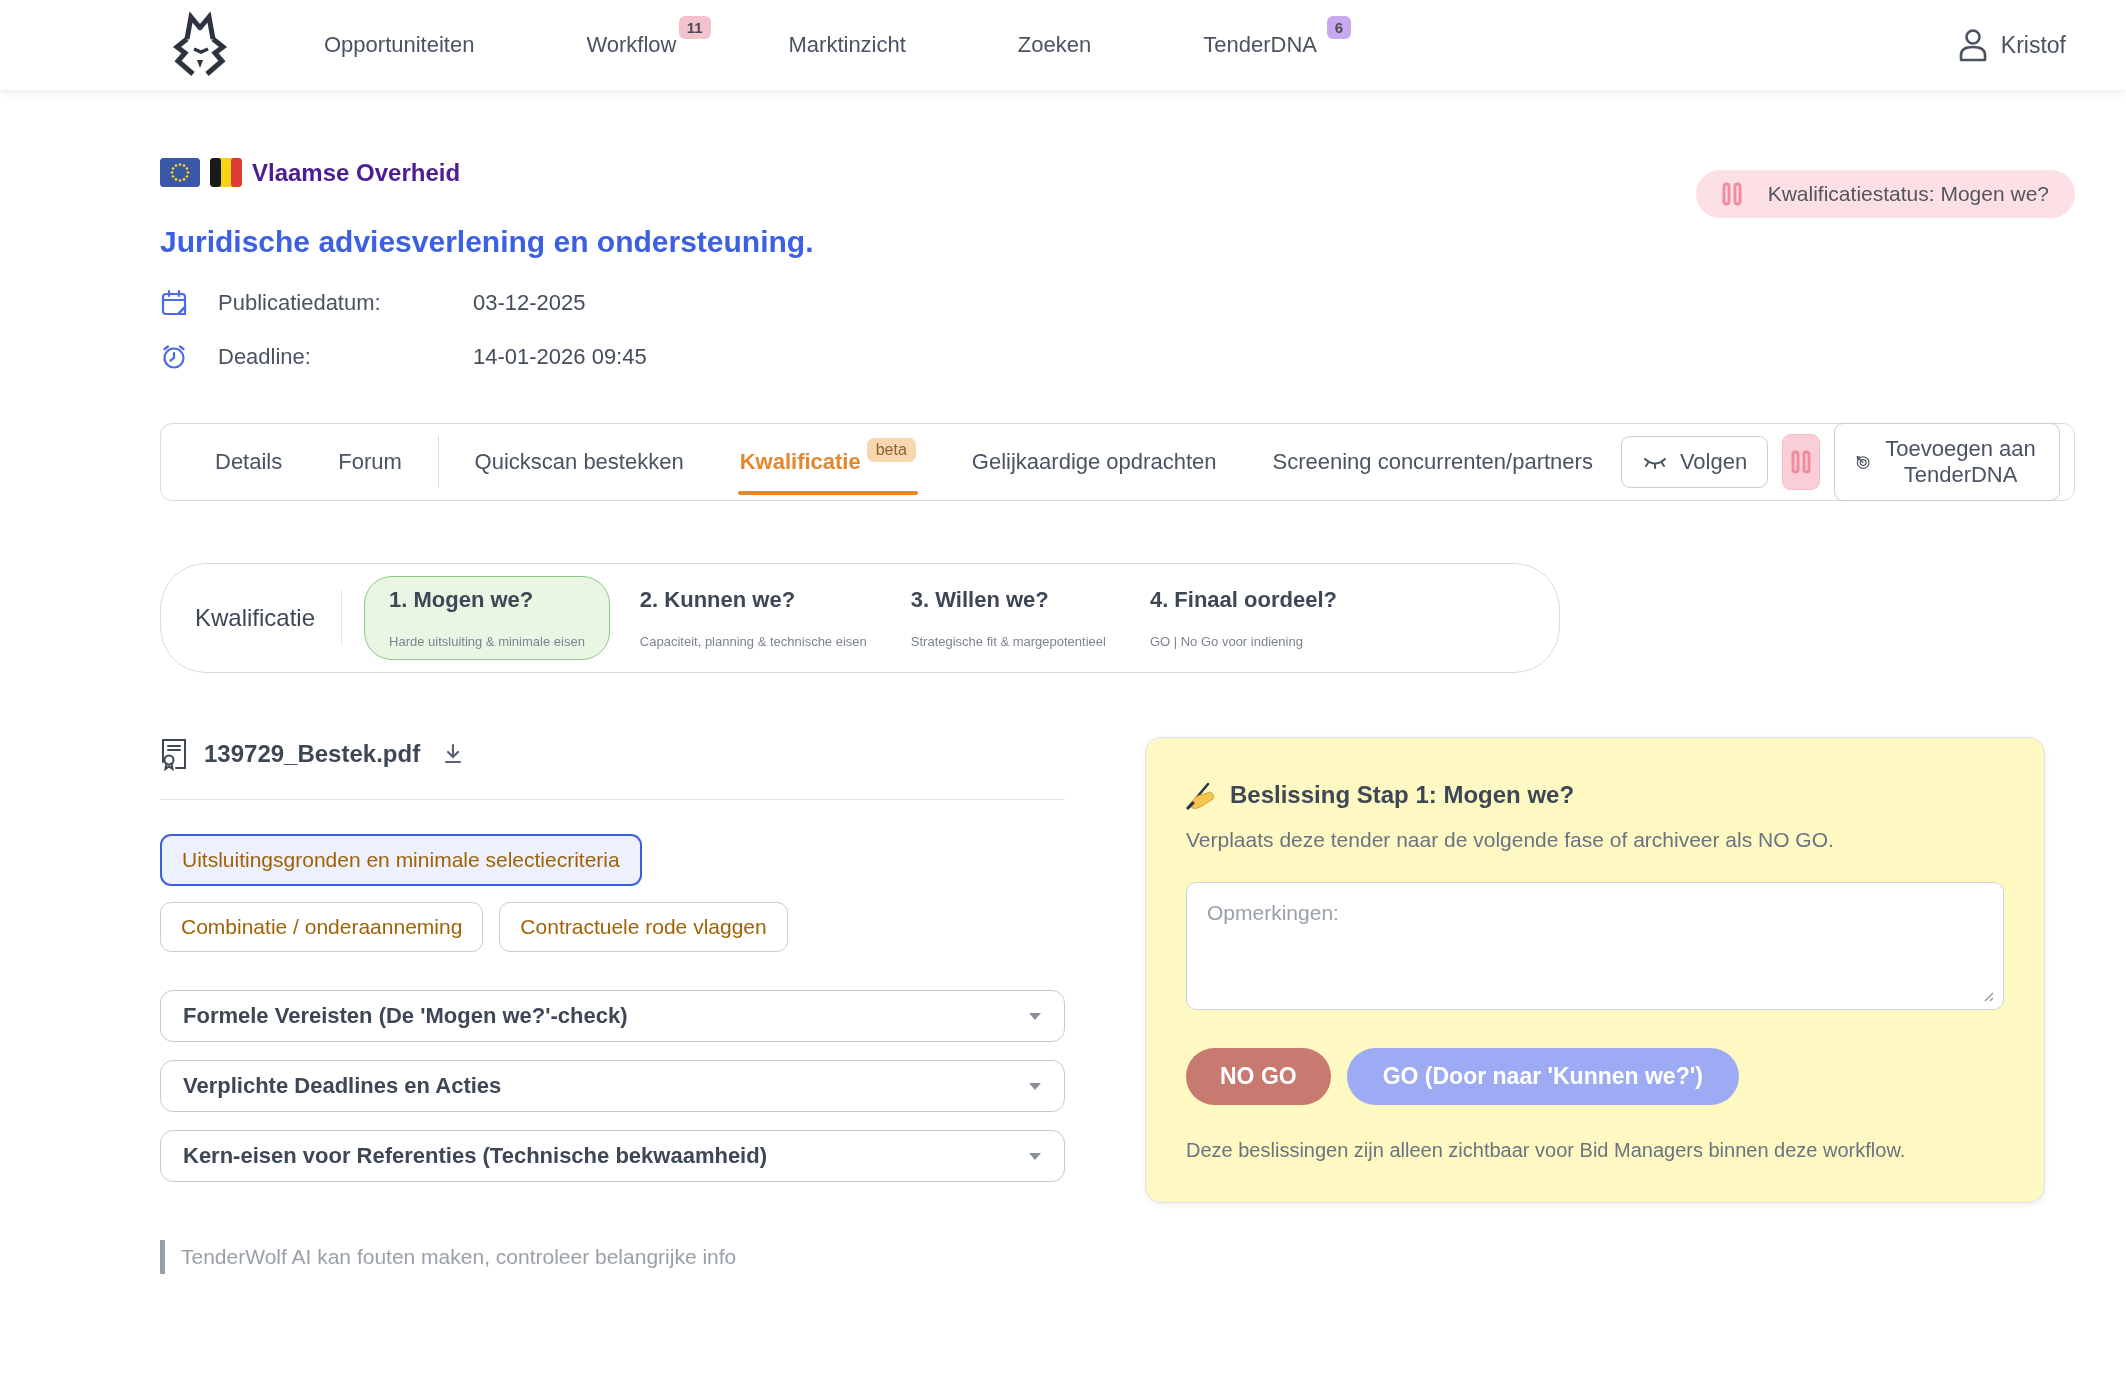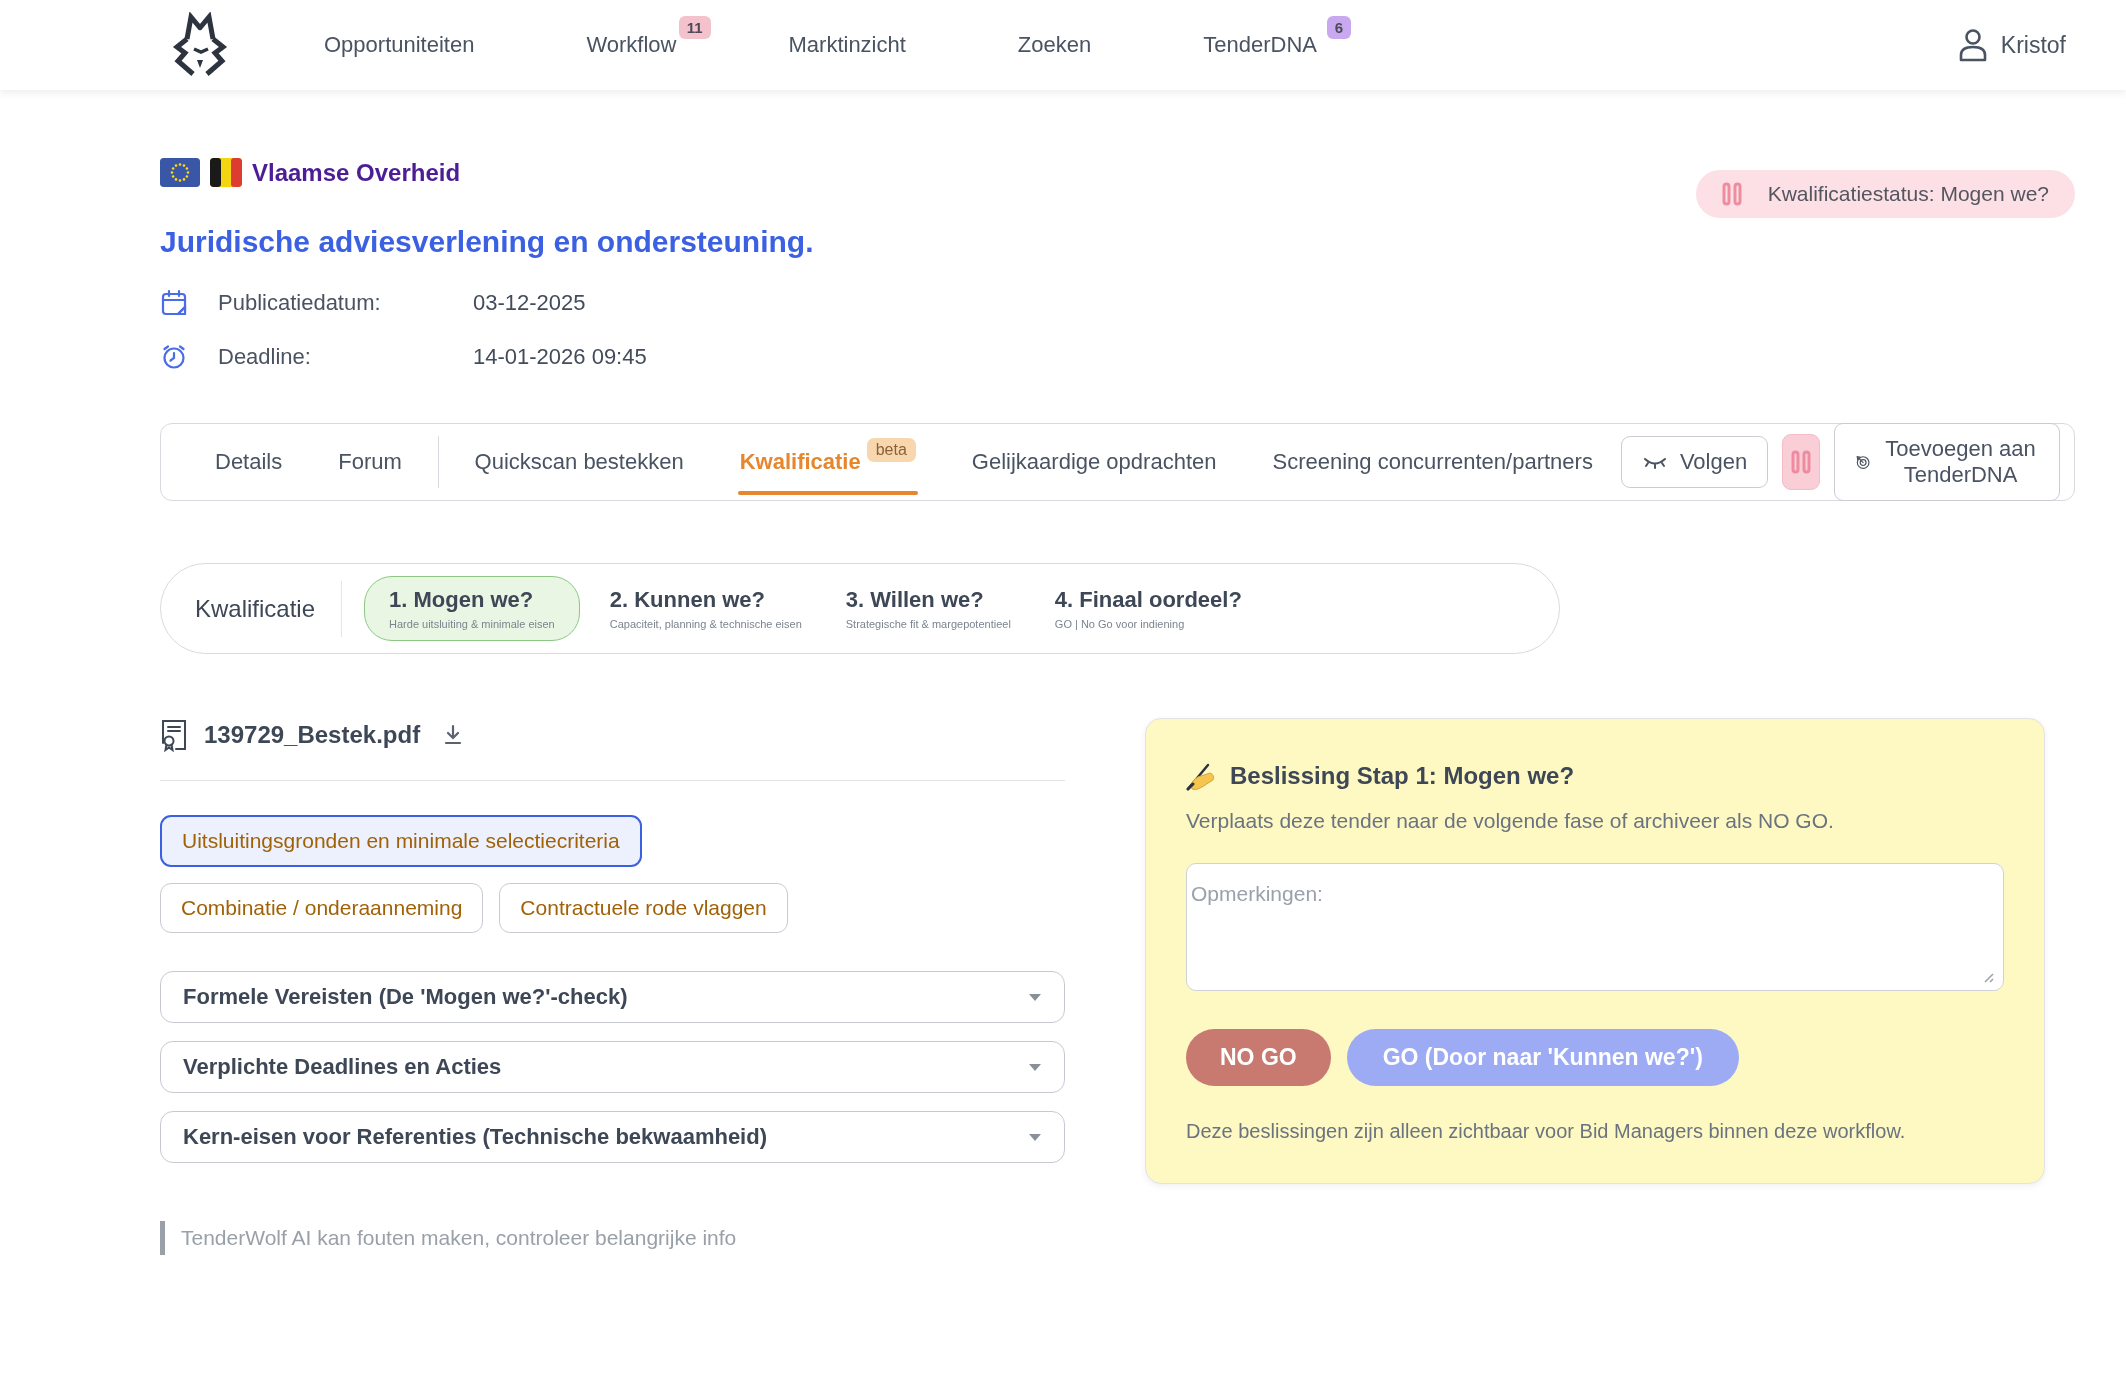--- a/index.html
+++ b/index.html
@@ -50,21 +50,21 @@
   .btn-pause { background:#f9ced7; border:1px solid #f3bcc8; border-radius:9px; width:62px; height:56px;
     display:flex; align-items:center; justify-content:center; cursor:pointer; }
 
   
   .steps { margin-top:62px; width:1400px; border:1px solid #d7dade; border-radius:46px;
     display:flex; align-items:center; padding:12px 30px 12px 34px; min-height:86px; }
   .steps-label { font-size:24px; color:#3e4756; margin-right:26px; }
   .steps-sep { width:1px; height:56px; background:#e3e5e9; margin-right:22px; }
   .step { margin-right:44px; }
   .step-title { font-size:22px; font-weight:bold; color:#3e4756; }
-  .step-sub { font-size:11px; color:#7c8490; margin-top:5px; }
+  .step-sub { font-size:13px; color:#7c8490; margin-top:21px; }
   .step.active { background:#eaf6e4; border:1.5px solid #8cc883; border-radius:28px;
     padding:10px 24px; margin-right:30px; }
 
   
   .main { display:flex; margin-top:64px; align-items:flex-start; }
   .col-left { width:905px; }
   .doc-row { display:flex; align-items:center; gap:16px;text-align:center; }
   .doc-name { font-size:24px; font-weight:bold; color:#3e4756; }
   .doc-download { cursor:pointer; display:flex; margin-left:6px; }
   .left-divider { height:1px; background:#e2e4e8; margin-top:28px; }
@@ -81,21 +81,21 @@
   .footer-text { font-size:21px; color:#9aa0a8; }
 
   
   .col-right { margin-left:80px; width:900px; }
   .card { border:1px solid #e1e3e7; border-radius:16px; box-shadow:0 2px 6px rgba(40,48,70,.07);
     padding:42px 40px 40px 40px; background:#fef9c3; }
   .card-title-row { display:flex; align-items:center; gap:14px; }
   .card-title { font-size:24px; font-weight:bold; color:#3e4756; }
   .card-sub { margin-top:18px; font-size:21px; color:#6a7380; }
   .card textarea { margin-top:30px; width:100%; height:128px; border:1px solid #cfd3d8; border-radius:10px;
-    padding:18px 4px; font-size:21px; font-family:"Liberation Sans", sans-serif; color:#434c5b;
+    padding:18px 20px; font-size:21px; font-family:"Liberation Sans", sans-serif; color:#434c5b;
     resize:none; outline:none; }
   .card textarea::placeholder { color:#9aa1ab; }
   .ta-wrap { position:relative; }
   .ta-handle { position:absolute; right:10px; bottom:12px; pointer-events:none; }
   .btn-row { margin-top:34px; display:flex; gap:16px; }
   .btn-pill { border:none; border-radius:29px; height:57px; font-size:23px; font-weight:bold;
     color:#fff; cursor:pointer; font-family:"Liberation Sans", sans-serif; }
   .btn-nogo { background:#c87a70; padding:0 34px; }
   .btn-go { background:#9cabf4; padding:0 36px; }
   .card-note { margin-top:34px; font-size:20px; color:#6a7380; }

